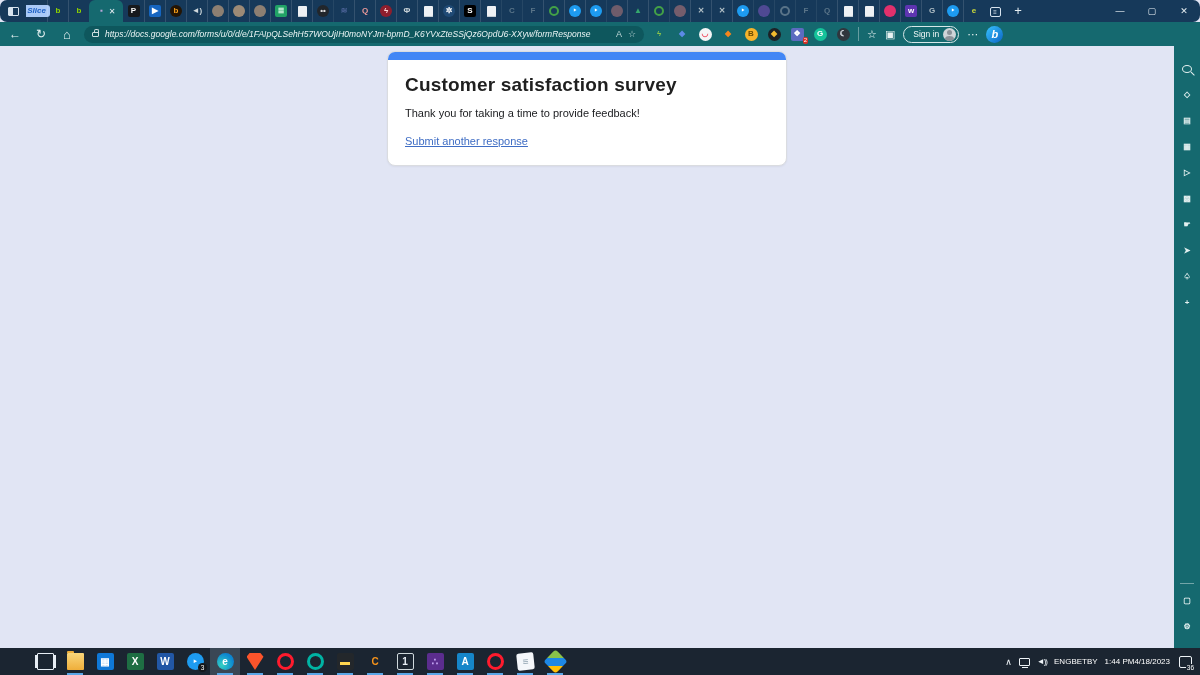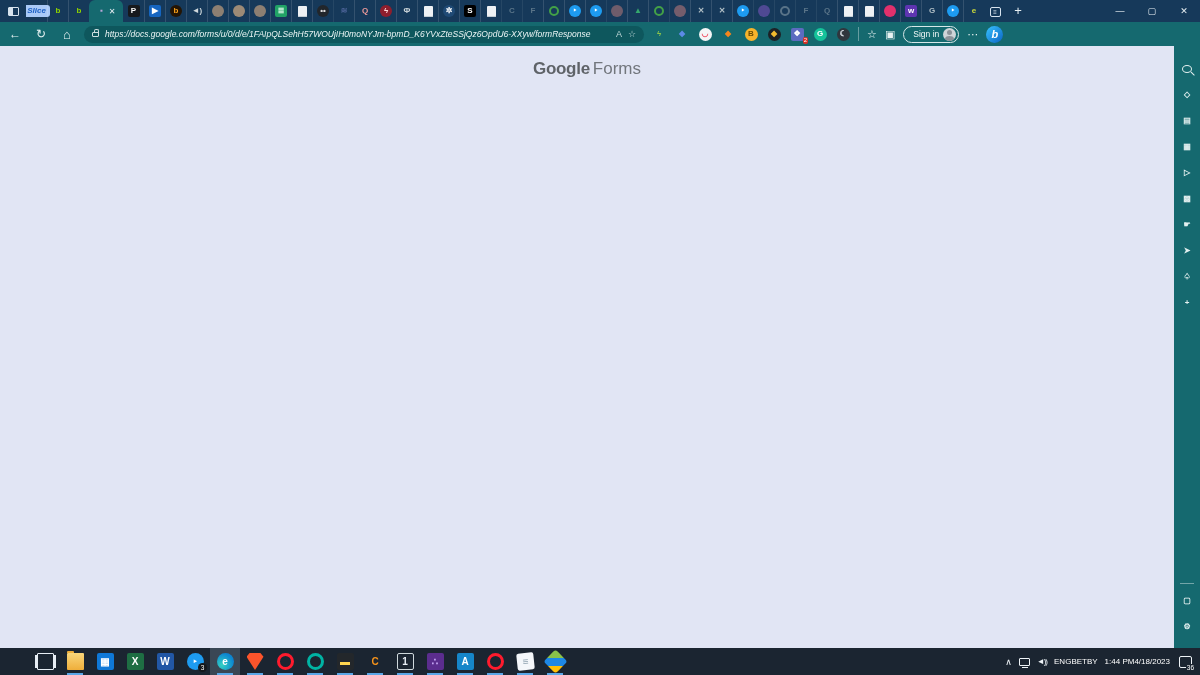--- a/index.html
+++ b/index.html
@@ -1,20 +1,20 @@
 <!DOCTYPE html>
 <html><head>
 <meta charset="utf-8">
 <style>
   * { margin:0; padding:0; box-sizing:border-box; }
   html,body { width:1200px; height:675px; overflow:hidden; font-family:"Liberation Sans", sans-serif; }
   .screen { width:1200px; height:675px; display:flex; flex-direction:column; background:#e1e5f4; }
 
   
-  .tabbar { height:22px; background:#16395a; display:flex; align-items:stretch; flex:0 0 22px; }
+  .tabbar { height:22px; background:#16395a; display:flex; align-items:stretch; flex:0 0 22px;border-radius:7px; }
   .vtab-btn { width:26px; display:flex; align-items:center; justify-content:center; color:#dfe9f2; font-size:10px; }
   .vtab-glyph { width:11px; height:9px; border:1px solid #d7e3ee; border-radius:1px; background:linear-gradient(90deg,#d7e3ee 0 4px, transparent 4px); }
   .tabs { display:flex; align-items:stretch; overflow:hidden; flex:0 1 auto; }
   .tab { width:21px; display:flex; align-items:center; justify-content:center; gap:2px; position:relative; }
   .tab + .tab { border-left:1px solid rgba(255,255,255,.13); }
   .tab.active { width:34px; background:#15696f; border-radius:6px 6px 0 0; border-left:none; }
   .tab.active + .tab { border-left:none; }
   .tab.dim { opacity:.55; }
   .fav { width:12px; height:12px; border-radius:50%; display:flex; align-items:center; justify-content:center; font-size:8px; font-weight:bold; line-height:1; flex:0 0 auto; }
   .fav.none { width:auto; min-width:10px; background:transparent; }
@@ -361,22 +361,27 @@
     <div class="signin">
       <span>Sign in</span>
       <span class="avatar"></span>
     </div>
     <span class="tool-icon">⋯</span>
     <span class="copilot">b</span>
   </div>
 
   <div class="main">
     <div class="content">
-      <div class="forms-logo">
-        <span class="g">Google</span><span class="f">Forms</span>
+      <div class="card">
+        <div class="card-accent" style="background: rgb(66, 134, 245);"></div>
+        <div class="card-body">
+          <div class="form-title">Customer satisfaction survey</div>
+          <div class="form-thanks">Thank you for taking a time to provide feedback!</div>
+          <span class="form-link">Submit another response</span>
+        </div>
       </div>
     </div>
 
     <div class="sidebar">
       <div>
 
       <div class="sb-item">
             <span class="fav none mag"></span>
           </div>
           <div class="sb-item">

